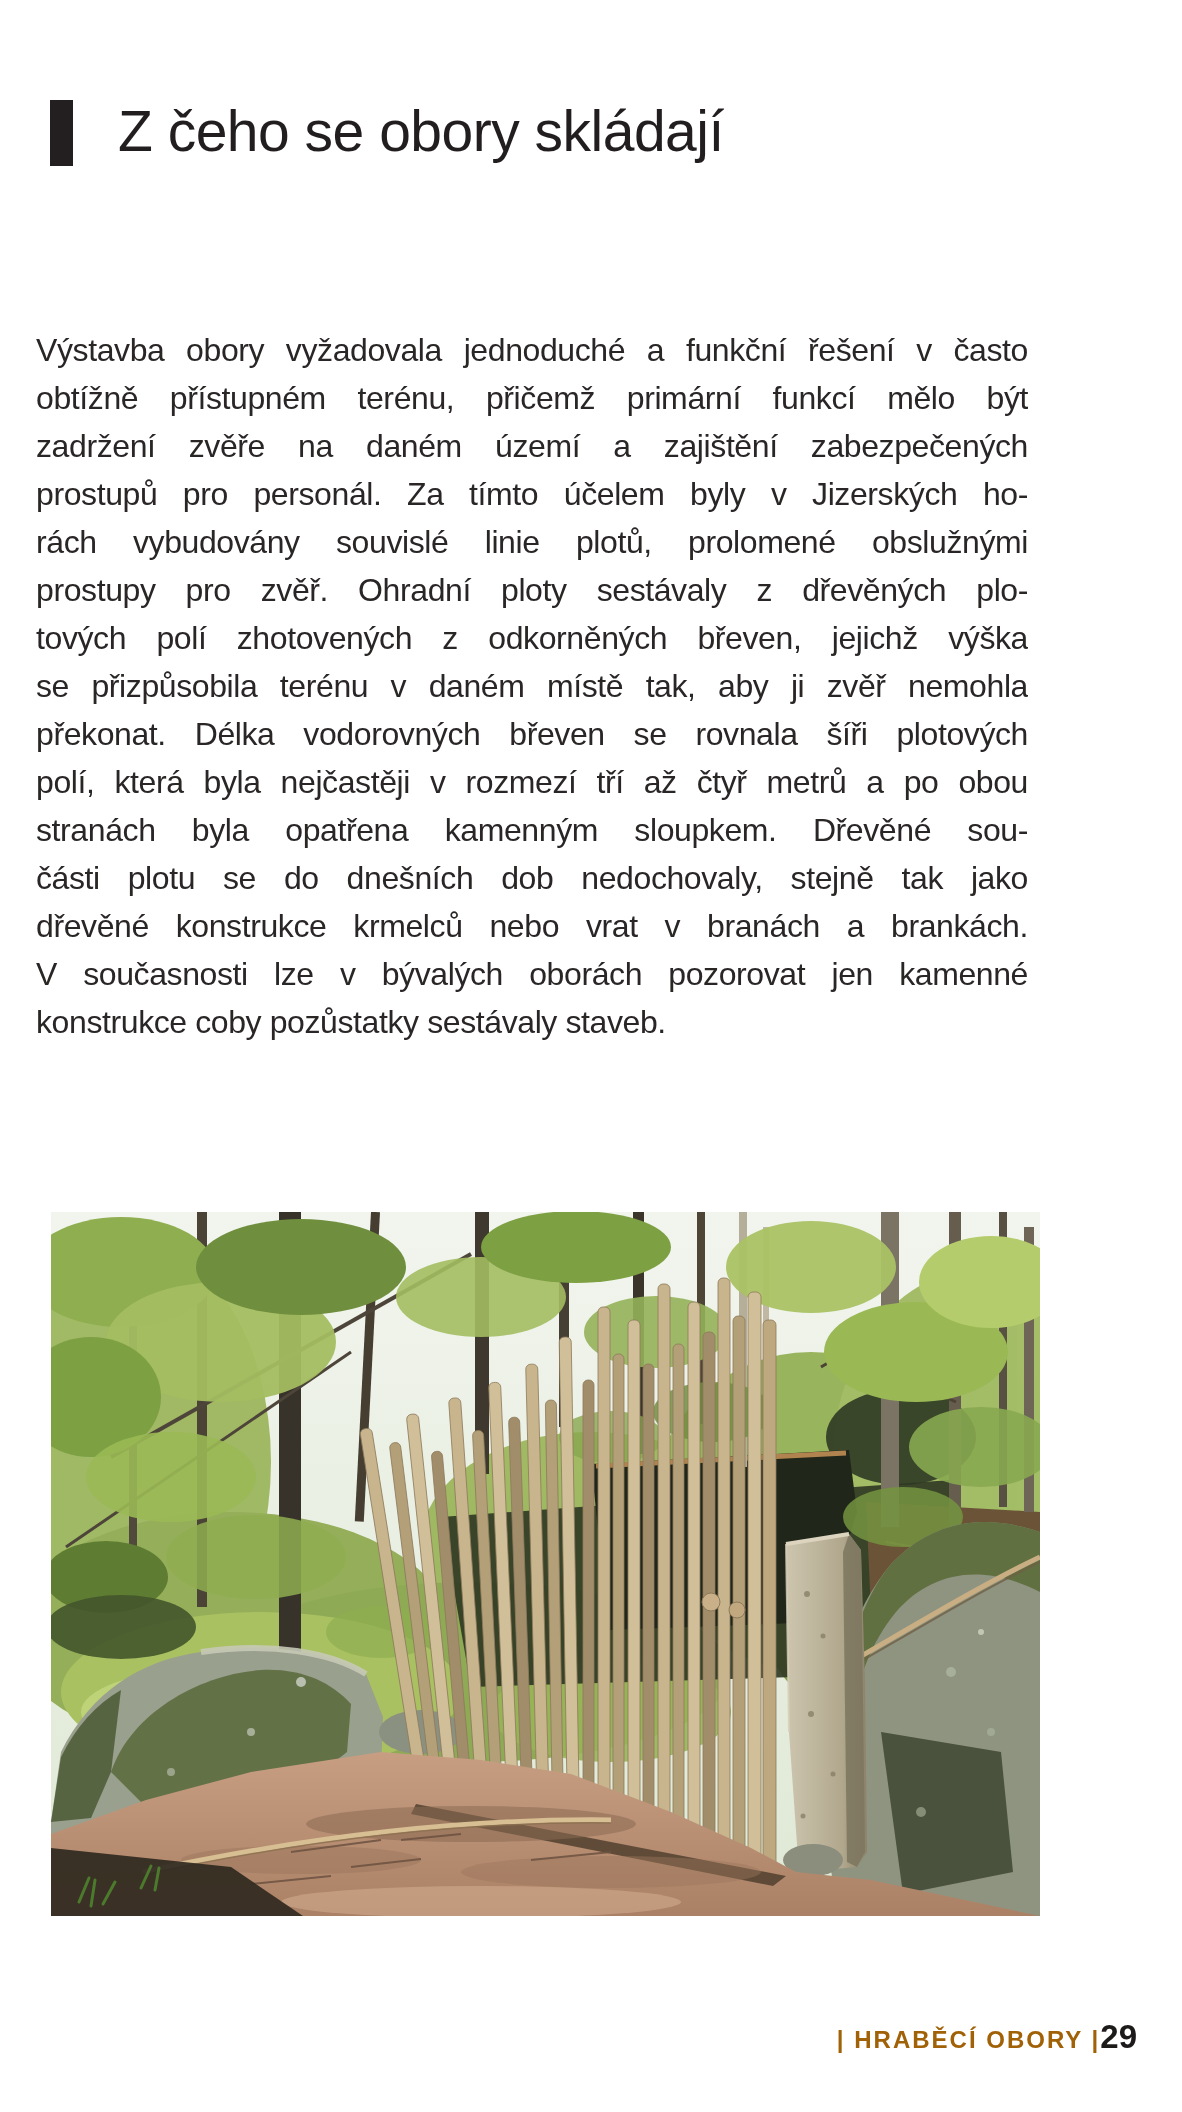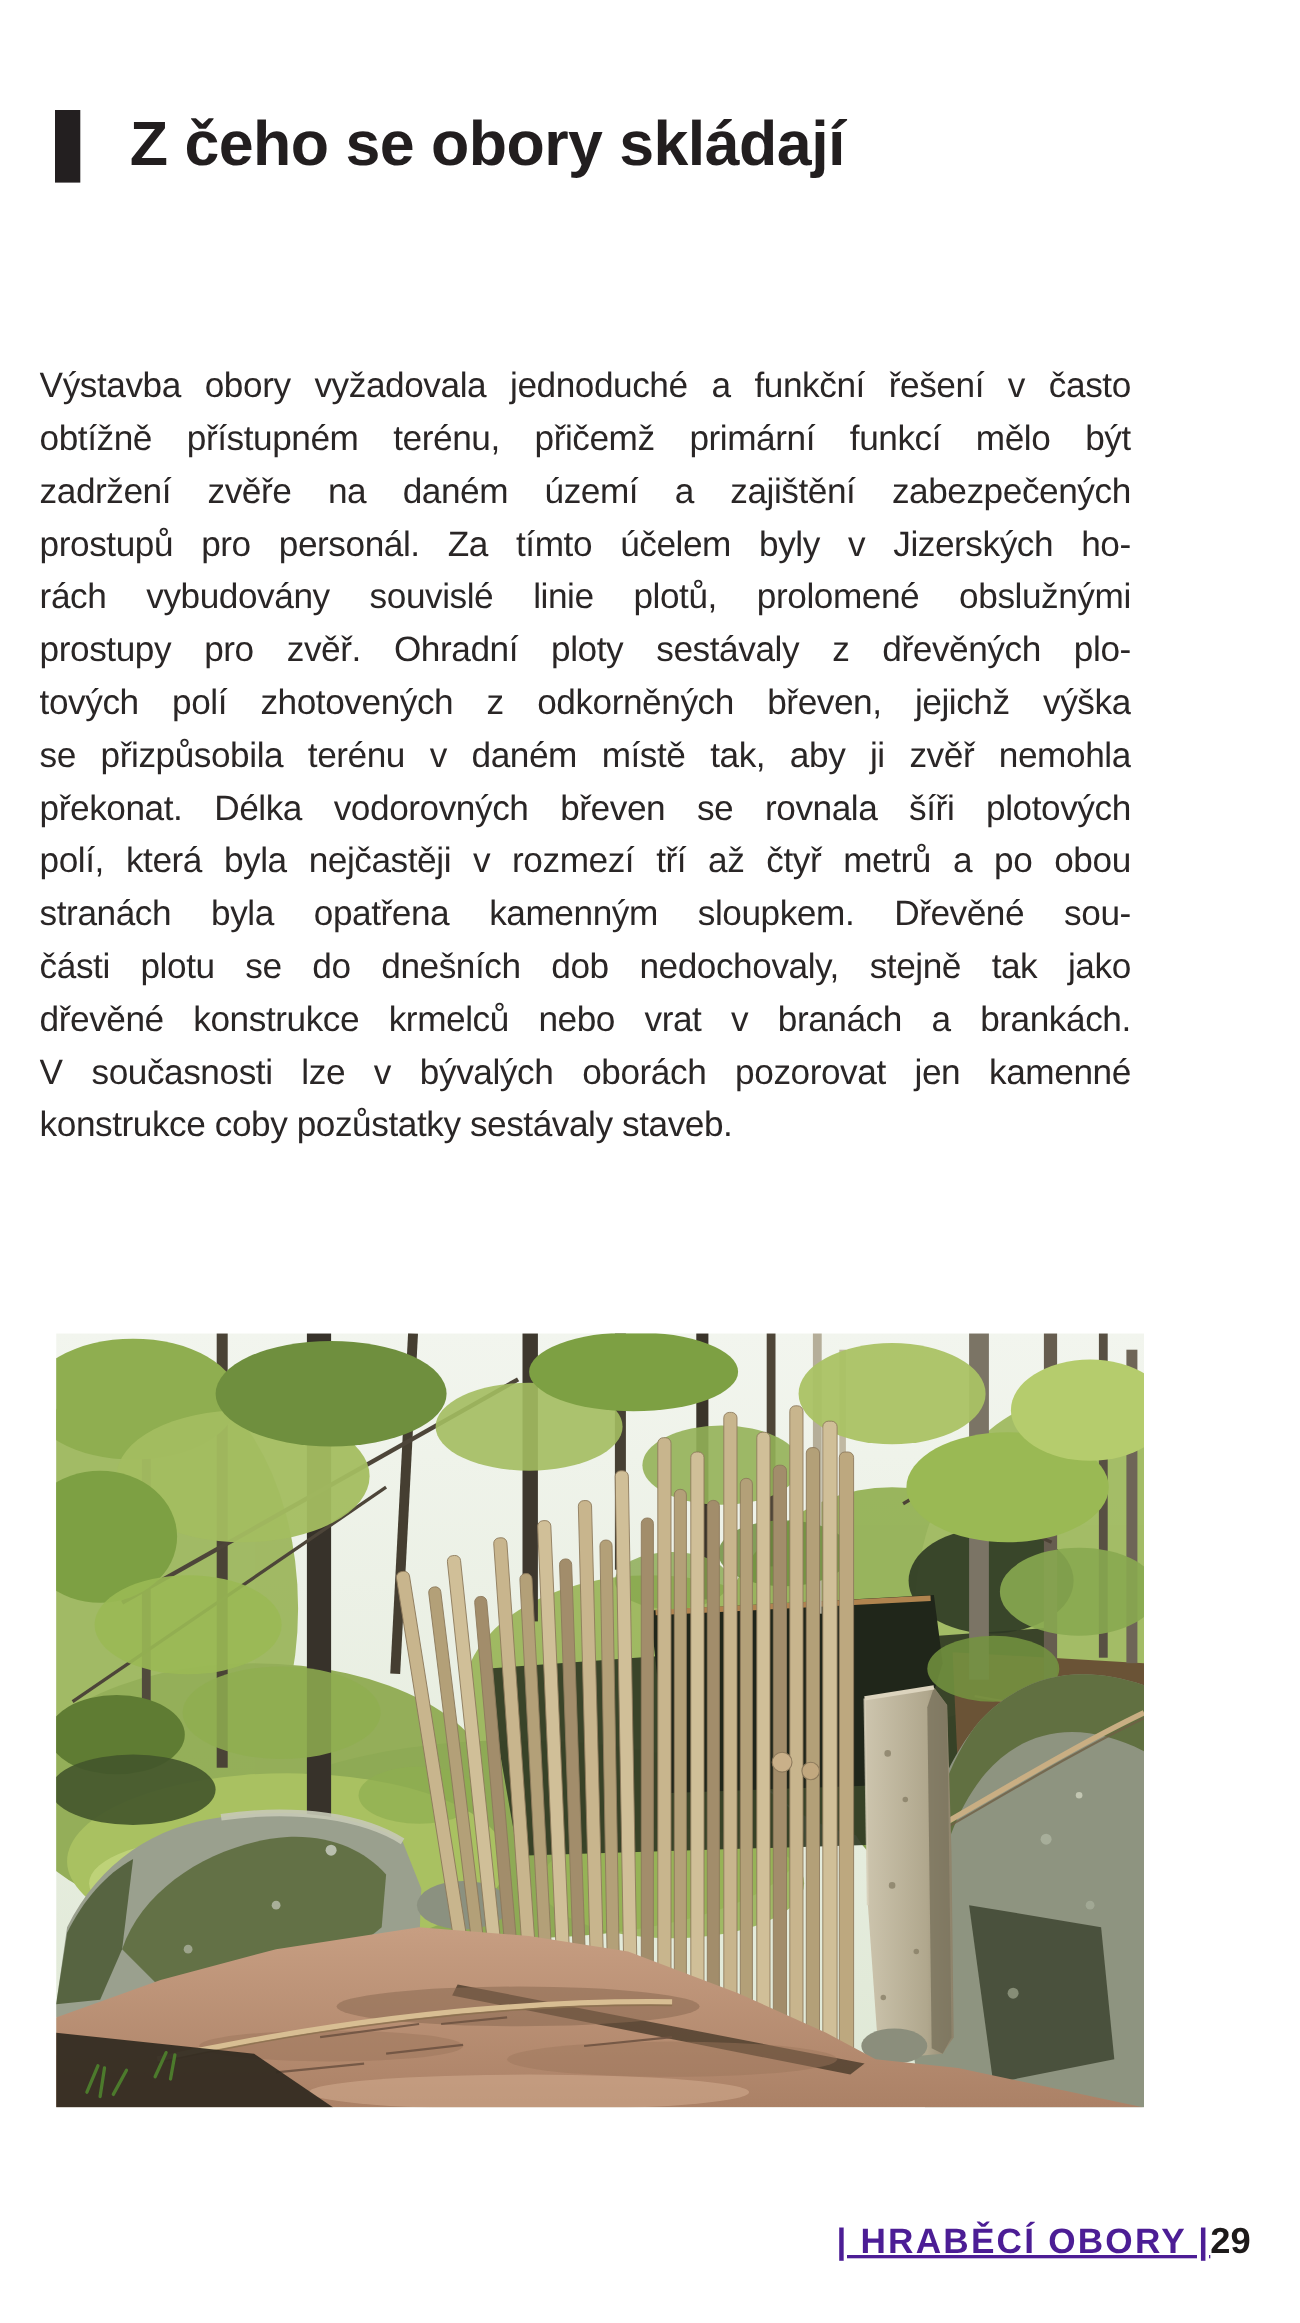--- a/index.html
+++ b/index.html
@@ -6,42 +6,42 @@
   body{
     width:1182px;height:2112px;background:#ffffff;position:relative;
     font-family:"Liberation Sans",sans-serif;overflow:hidden;
   }
   .page{position:absolute;inset:0;background:#ffffff;}
 
   
   .heading-row{position:absolute;left:50px;top:98px;display:flex;align-items:flex-start;}
   .heading-bar{width:23px;height:66px;background:#231f20;margin-top:2px;}
   .page-title{
-    margin:0 0 0 45px;font-size:57px;line-height:66px;font-weight:700;
+    margin:0 0 0 45px;font-size:57px;line-height:66px;font-weight:400;
     color:#221e1f;letter-spacing:-0.5px;white-space:nowrap;
     font-family:"Liberation Sans",sans-serif;
   }
 
   
   .body-paragraph{
     position:absolute;left:36px;top:326px;width:992px;
     font-size:32px;line-height:48px;color:#2a2626;letter-spacing:-0.4px;
     overflow:hidden;
   }
   .jline{text-align:justify;text-align-last:justify;white-space:normal;}
   .jline.last{text-align-last:left;}
 
   
   .photo-frame{position:absolute;left:51px;top:1212px;width:989px;height:704px;overflow:hidden;}
   .photo-frame svg{display:block;width:100%;height:100%;}
 
   
   .footer{position:absolute;top:2018px;left:0;width:1137px;display:flex;justify-content:flex-end;align-items:baseline;}
   .footer-section{
-    font-size:32px;font-weight:700;color:#4c1d95;letter-spacing:2px;white-space:nowrap;text-decoration:underline;
+    font-size:24px;font-weight:700;color:#a16207;letter-spacing:2px;white-space:nowrap;
   }
   .footer-page-number{
     font-size:33px;font-weight:800;color:#1d1a1a;letter-spacing:0;
   }
 </style>
 </head>
 <body>
 
 <div class="page">
 

